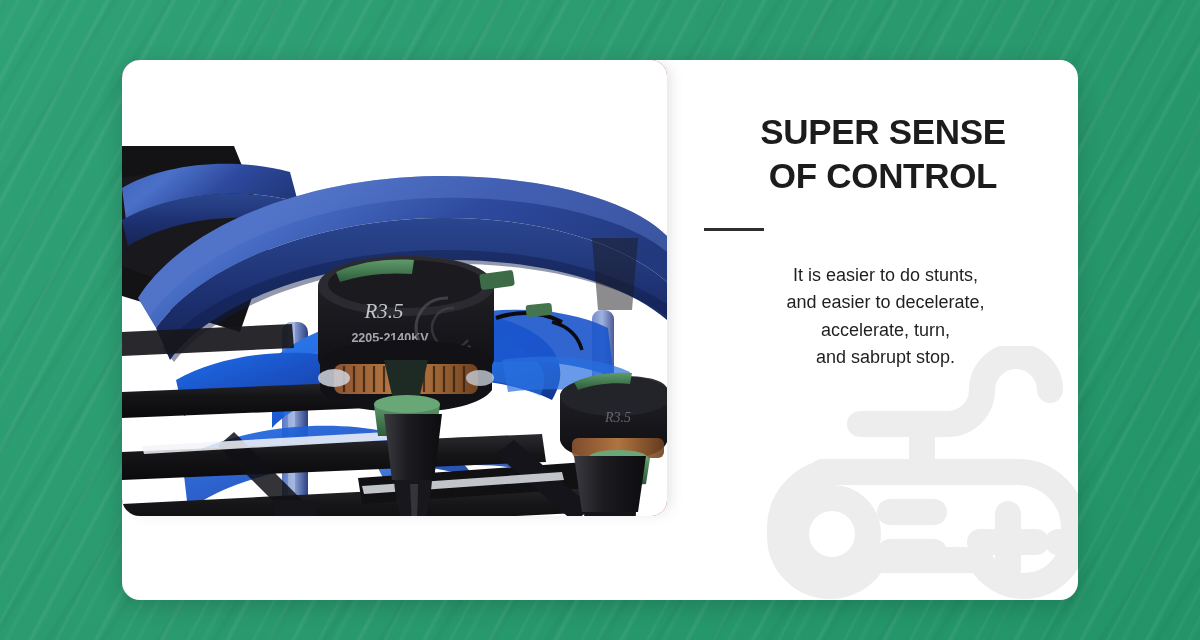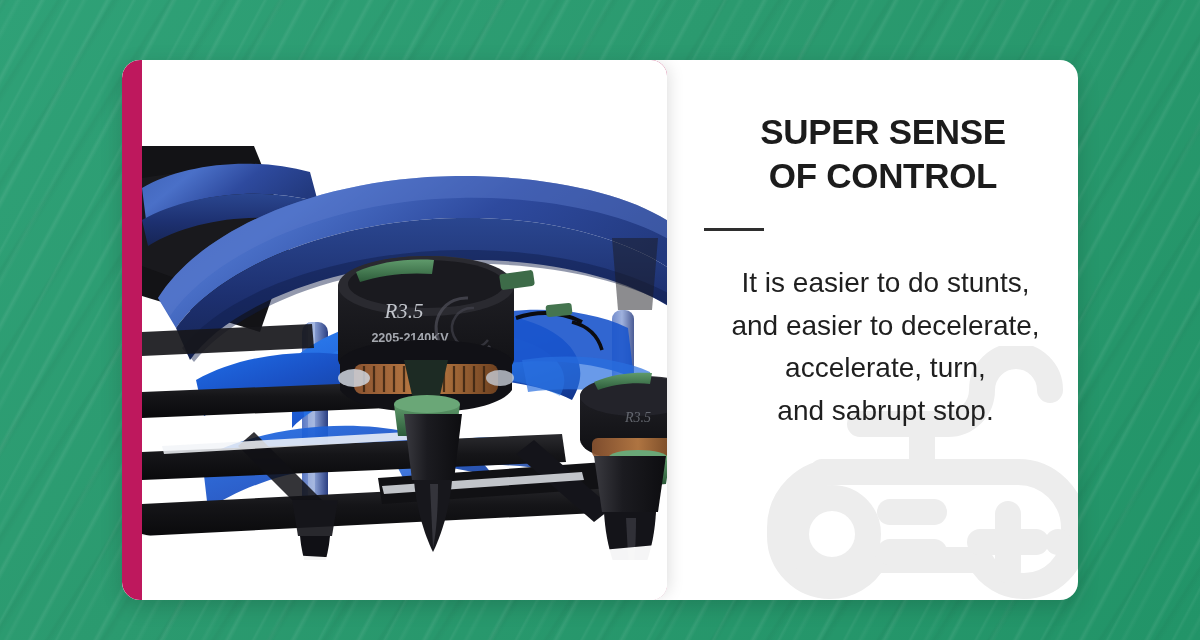--- a/index.html
+++ b/index.html
@@ -63,29 +63,28 @@
     pointer-events: none;
   }
   #watermark svg { width: 100%; height: 100%; display: block; }
 
   
   #photo-panel {
     position: absolute;
     left: 0;
     top: 0;
     width: 545px;
-    height: 540px;
+    height: 456px;
     background: #be185d;
     border-top-left-radius: 18px;
     border-bottom-left-radius: 18px;
     border-top-right-radius: 16px;
     border-bottom-right-radius: 16px;
     box-shadow: 6px 0 16px -4px rgba(0,0,0,0.13);
     overflow: hidden;
-    padding-left: 20px;
   }
   #photo-panel svg { display: block; width: 545px; height: 540px; }
 
   
   #text-col {
     position: absolute;
     left: 581px;
     top: 0;
     width: 375px;
     height: 540px;
@@ -112,21 +111,21 @@
     width: 60px;
     height: 3px;
     background: #2e2e2e;
   }
 
   #bodycopy {
     position: absolute;
     left: 0;
     top: 202px;
     width: 365px;
-    font-size: 28px;
+    font-size: 18px;
     font-weight: normal;
     line-height: 1.52;
     color: #1f1f1f;
     white-space: pre-line;
   }
 </style>
 </head>
 <body>
 
 <div id="banner">

